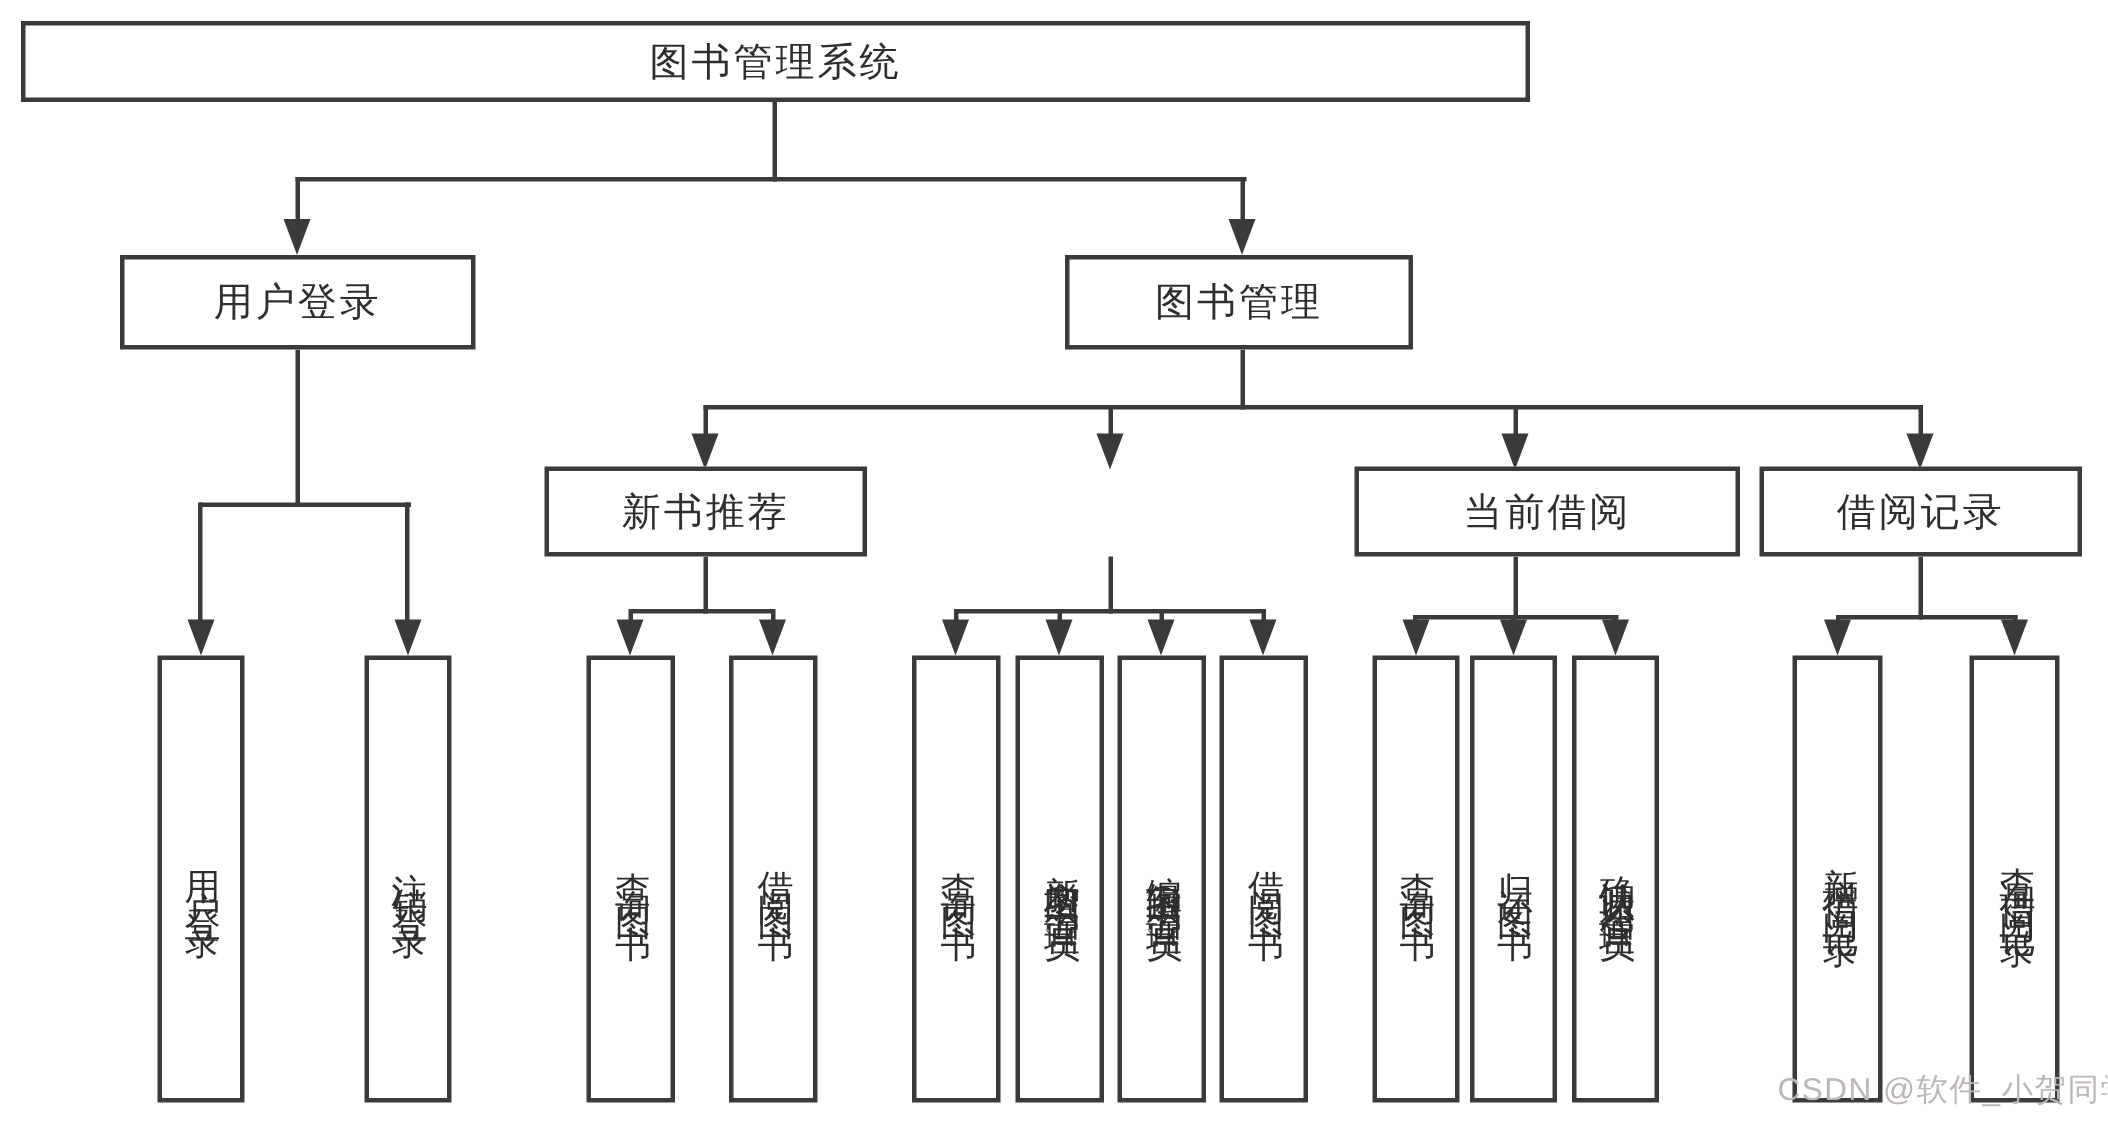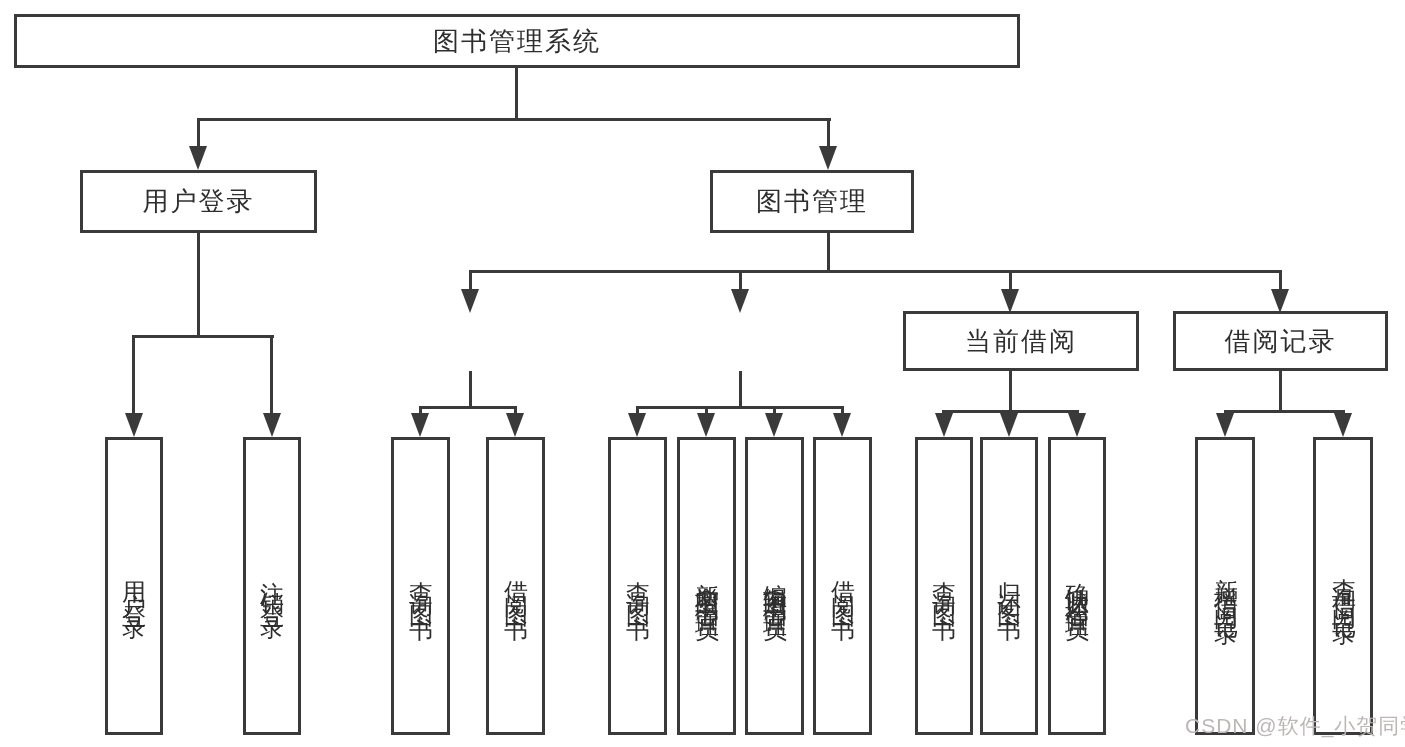--- a/index.html
+++ b/index.html
@@ -89,41 +89,42 @@
   <div class="box" style="left:14px; top:14px; width:1006px; height:54px;">图书管理系统</div>
 
   <div class="vline" style="left:515px; top:68px; height:53px;"></div>
   <div class="hline" style="left:197px; top:118px; width:634px;"></div>
   <div class="vline" style="left:197px; top:118px; height:32px;"></div>
   <div class="arrow" style="left:189px; top:146px;"></div>
   <div class="vline" style="left:827px; top:118px; height:32px;"></div>
   <div class="arrow" style="left:819px; top:146px;"></div>
 
   <div class="box" style="left:80px; top:170px; width:237px; height:63px;">用户登录</div>
-  <div class="box" style="left:710px; top:170px; width:204px; height:63px;">图书管理</div>
+  <div class="box" style="left:710px; top:170px; width:232px; height:63px;">图书管理</div>
 
   <div class="vline" style="left:197px; top:233px; height:105px;"></div>
   <div class="hline" style="left:133px; top:335px; width:141px;"></div>
   <div class="vline" style="left:132px; top:335px; height:80px;"></div>
   <div class="arrow" style="left:125px; top:413px;"></div>
   <div class="vline" style="left:270px; top:335px; height:80px;"></div>
   <div class="arrow" style="left:263px; top:413px;"></div>
 
   <div class="vline" style="left:827px; top:233px; height:40px;"></div>
   <div class="hline" style="left:469px; top:270px; width:813px;"></div>
   <div class="vline" style="left:469px; top:270px; height:22px;"></div>
   <div class="arrow" style="left:461px; top:289px;"></div>
   <div class="vline" style="left:739px; top:270px; height:22px;"></div>
   <div class="arrow" style="left:731px; top:289px;"></div>
   <div class="vline" style="left:1009px; top:270px; height:22px;"></div>
   <div class="arrow" style="left:1001px; top:289px;"></div>
   <div class="vline" style="left:1279px; top:270px; height:22px;"></div>
   <div class="arrow" style="left:1271px; top:289px;"></div>
 
-  <div class="box" style="left:903px; top:311px; width:236px; height:60px;">当前借阅</div>
+  <div class="box" style="left:363px; top:311px; width:215px; height:60px;">新书推荐</div>
+  <div class="box" style="left:903px; top:311px; width:257px; height:60px;">当前借阅</div>
   <div class="box" style="left:1173px; top:311px; width:215px; height:60px;">借阅记录</div>
 
   <div class="vline" style="left:469px; top:371px; height:38px;"></div>
   <div class="hline" style="left:420px; top:406px; width:96px;"></div>
   <div class="vline" style="left:419px; top:406px; height:10px;"></div>
   <div class="arrow" style="left:411px; top:413px;"></div>
   <div class="vline" style="left:514px; top:406px; height:10px;"></div>
   <div class="arrow" style="left:506px; top:413px;"></div>
 
   <div class="vline" style="left:739px; top:371px; height:38px;"></div>

